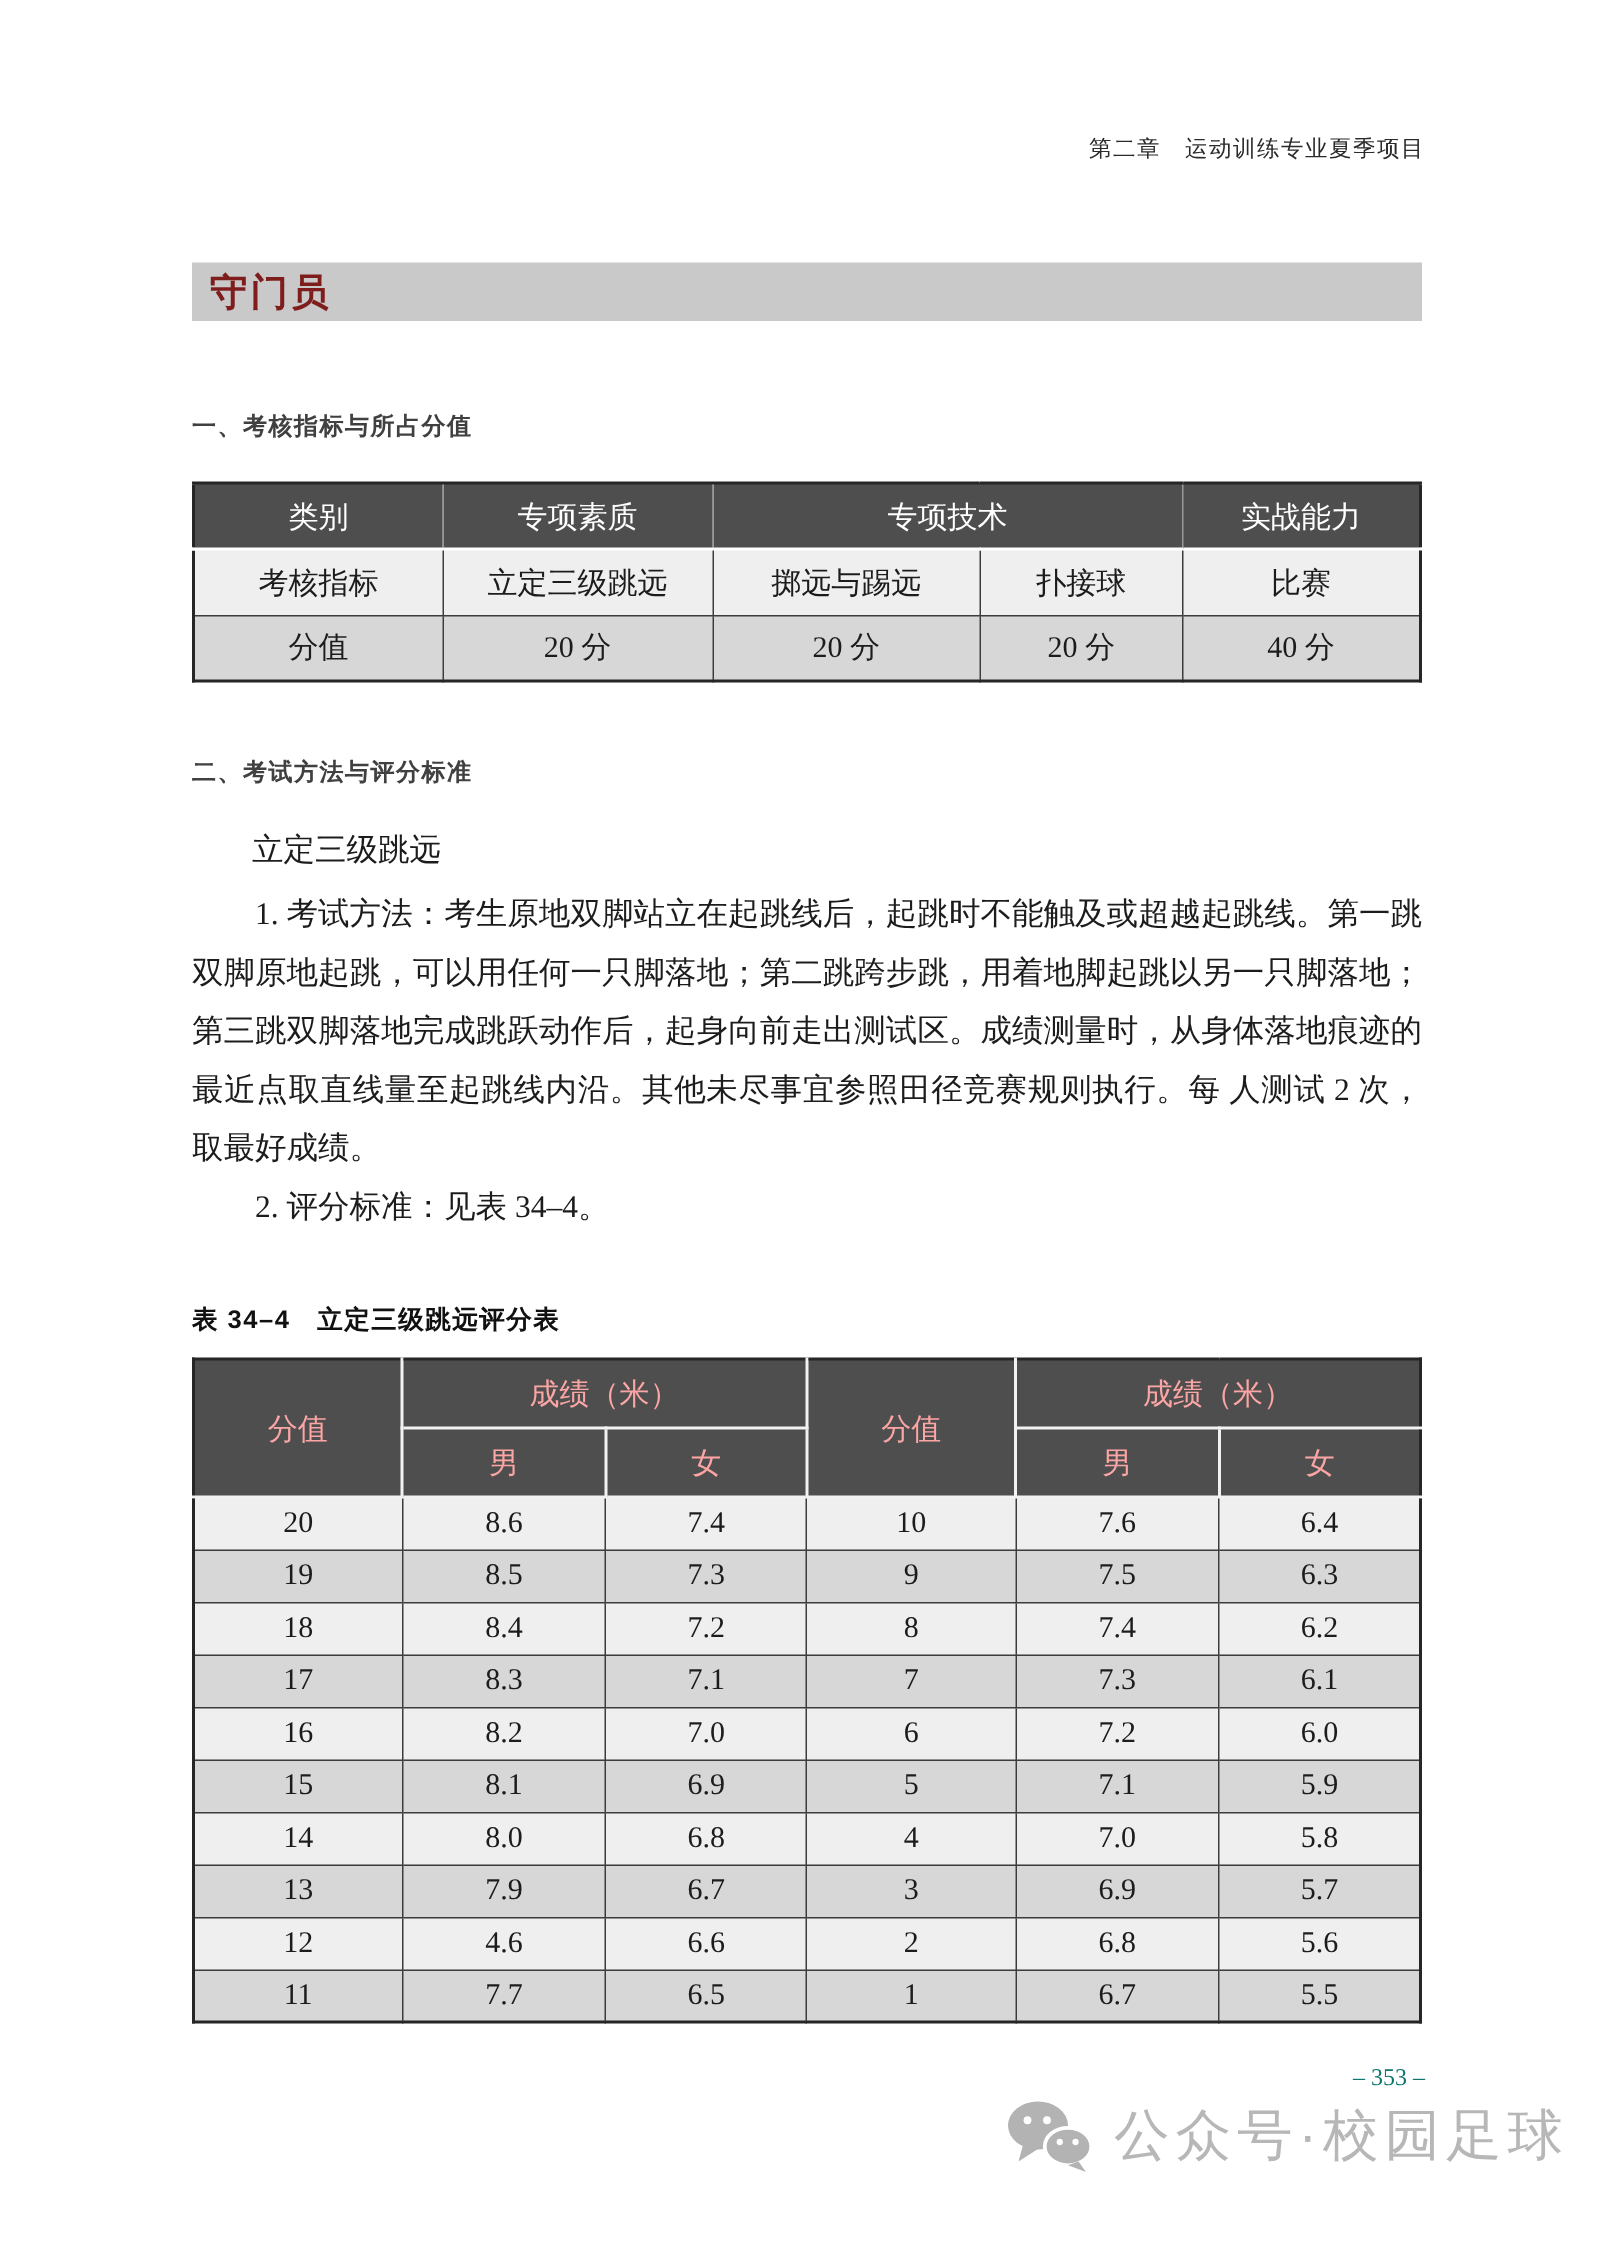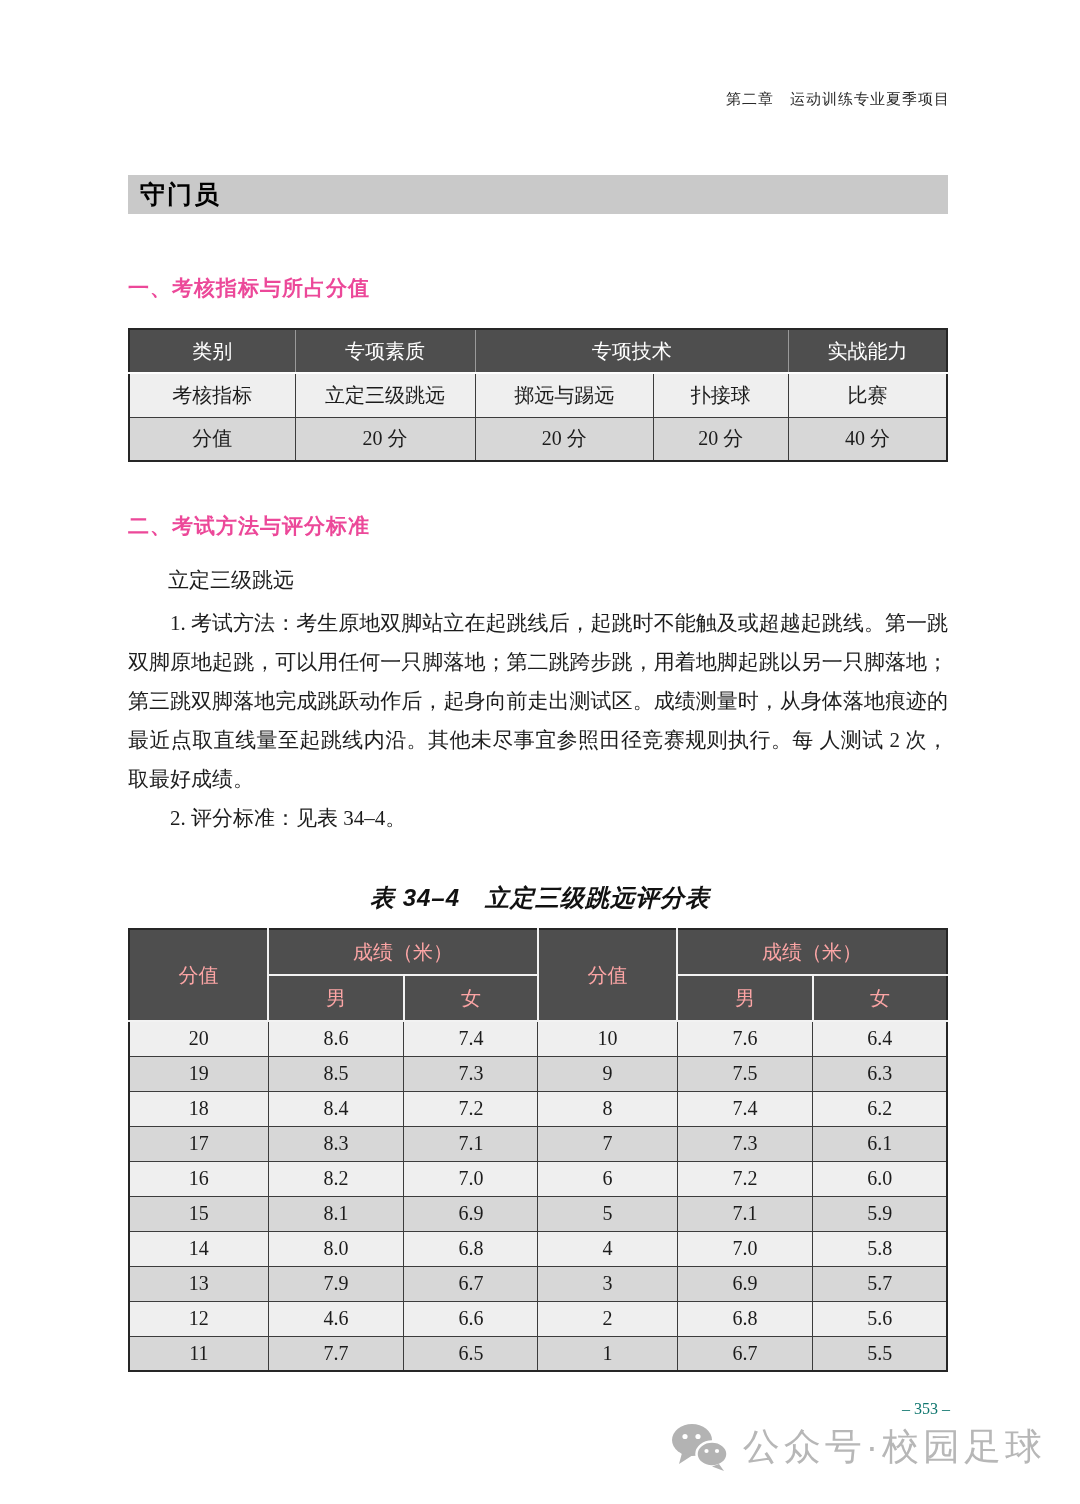--- a/index.html
+++ b/index.html
@@ -33,28 +33,28 @@
 
   .title-bar{
     margin:66px 132px 0 128px;
     height:39px;
     background:var(--title-bar-bg);
     display:flex;align-items:center;
     padding-left:12px;
   }
   .title-bar span{
     font-family:Liberation Sans, sans-serif;
-    font-weight:bold;font-size:25px;color:#000000;
+    font-weight:bold;font-size:25px;color:#7f1d1d;
     letter-spacing:2px;
   }
 
   h2.sec{
     margin:60px 128px 26px 128px;
     font-family:Liberation Mono, monospace;
-    font-size:21px;font-weight:bold;color:#ec4899;
+    font-size:16px;font-weight:bold;color:#404040;
     letter-spacing:1px;
   }
   h2.sec2{margin-top:50px;}
 
   table{
     border-collapse:collapse;
     margin:0 132px 0 128px;
     width:820px;
     text-align:center;
     font-size:20px;
@@ -72,25 +72,23 @@
     color:#ffffff;
     border:1px solid #9a9a9a;
     border-bottom:2px solid #ffffff;
     border-top:2px solid #262626;
   }
   .tbl1 tr.row-light td{background:var(--row-light);}
   .tbl1 tr.row-mid td{background:var(--row-mid);}
 
   .caption{
     margin:44px 128px 14px 128px;
-    text-align:center;
     font-family:"Liberation Sans","DejaVu Sans",sans-serif;
-    font-weight:bold;font-size:24px;color:#111;
+    font-weight:bold;font-size:17px;color:#111;
     letter-spacing:1px;
-    font-style:italic;
   }
 
   .tbl2 thead th{
     background:var(--header-dark);
     color:#fca5a5;
     border:2px solid #f2f2f2;
     height:46px;
     font-weight:normal;
   }
   .tbl2 thead tr:first-child th{border-top:2px solid #262626;}

